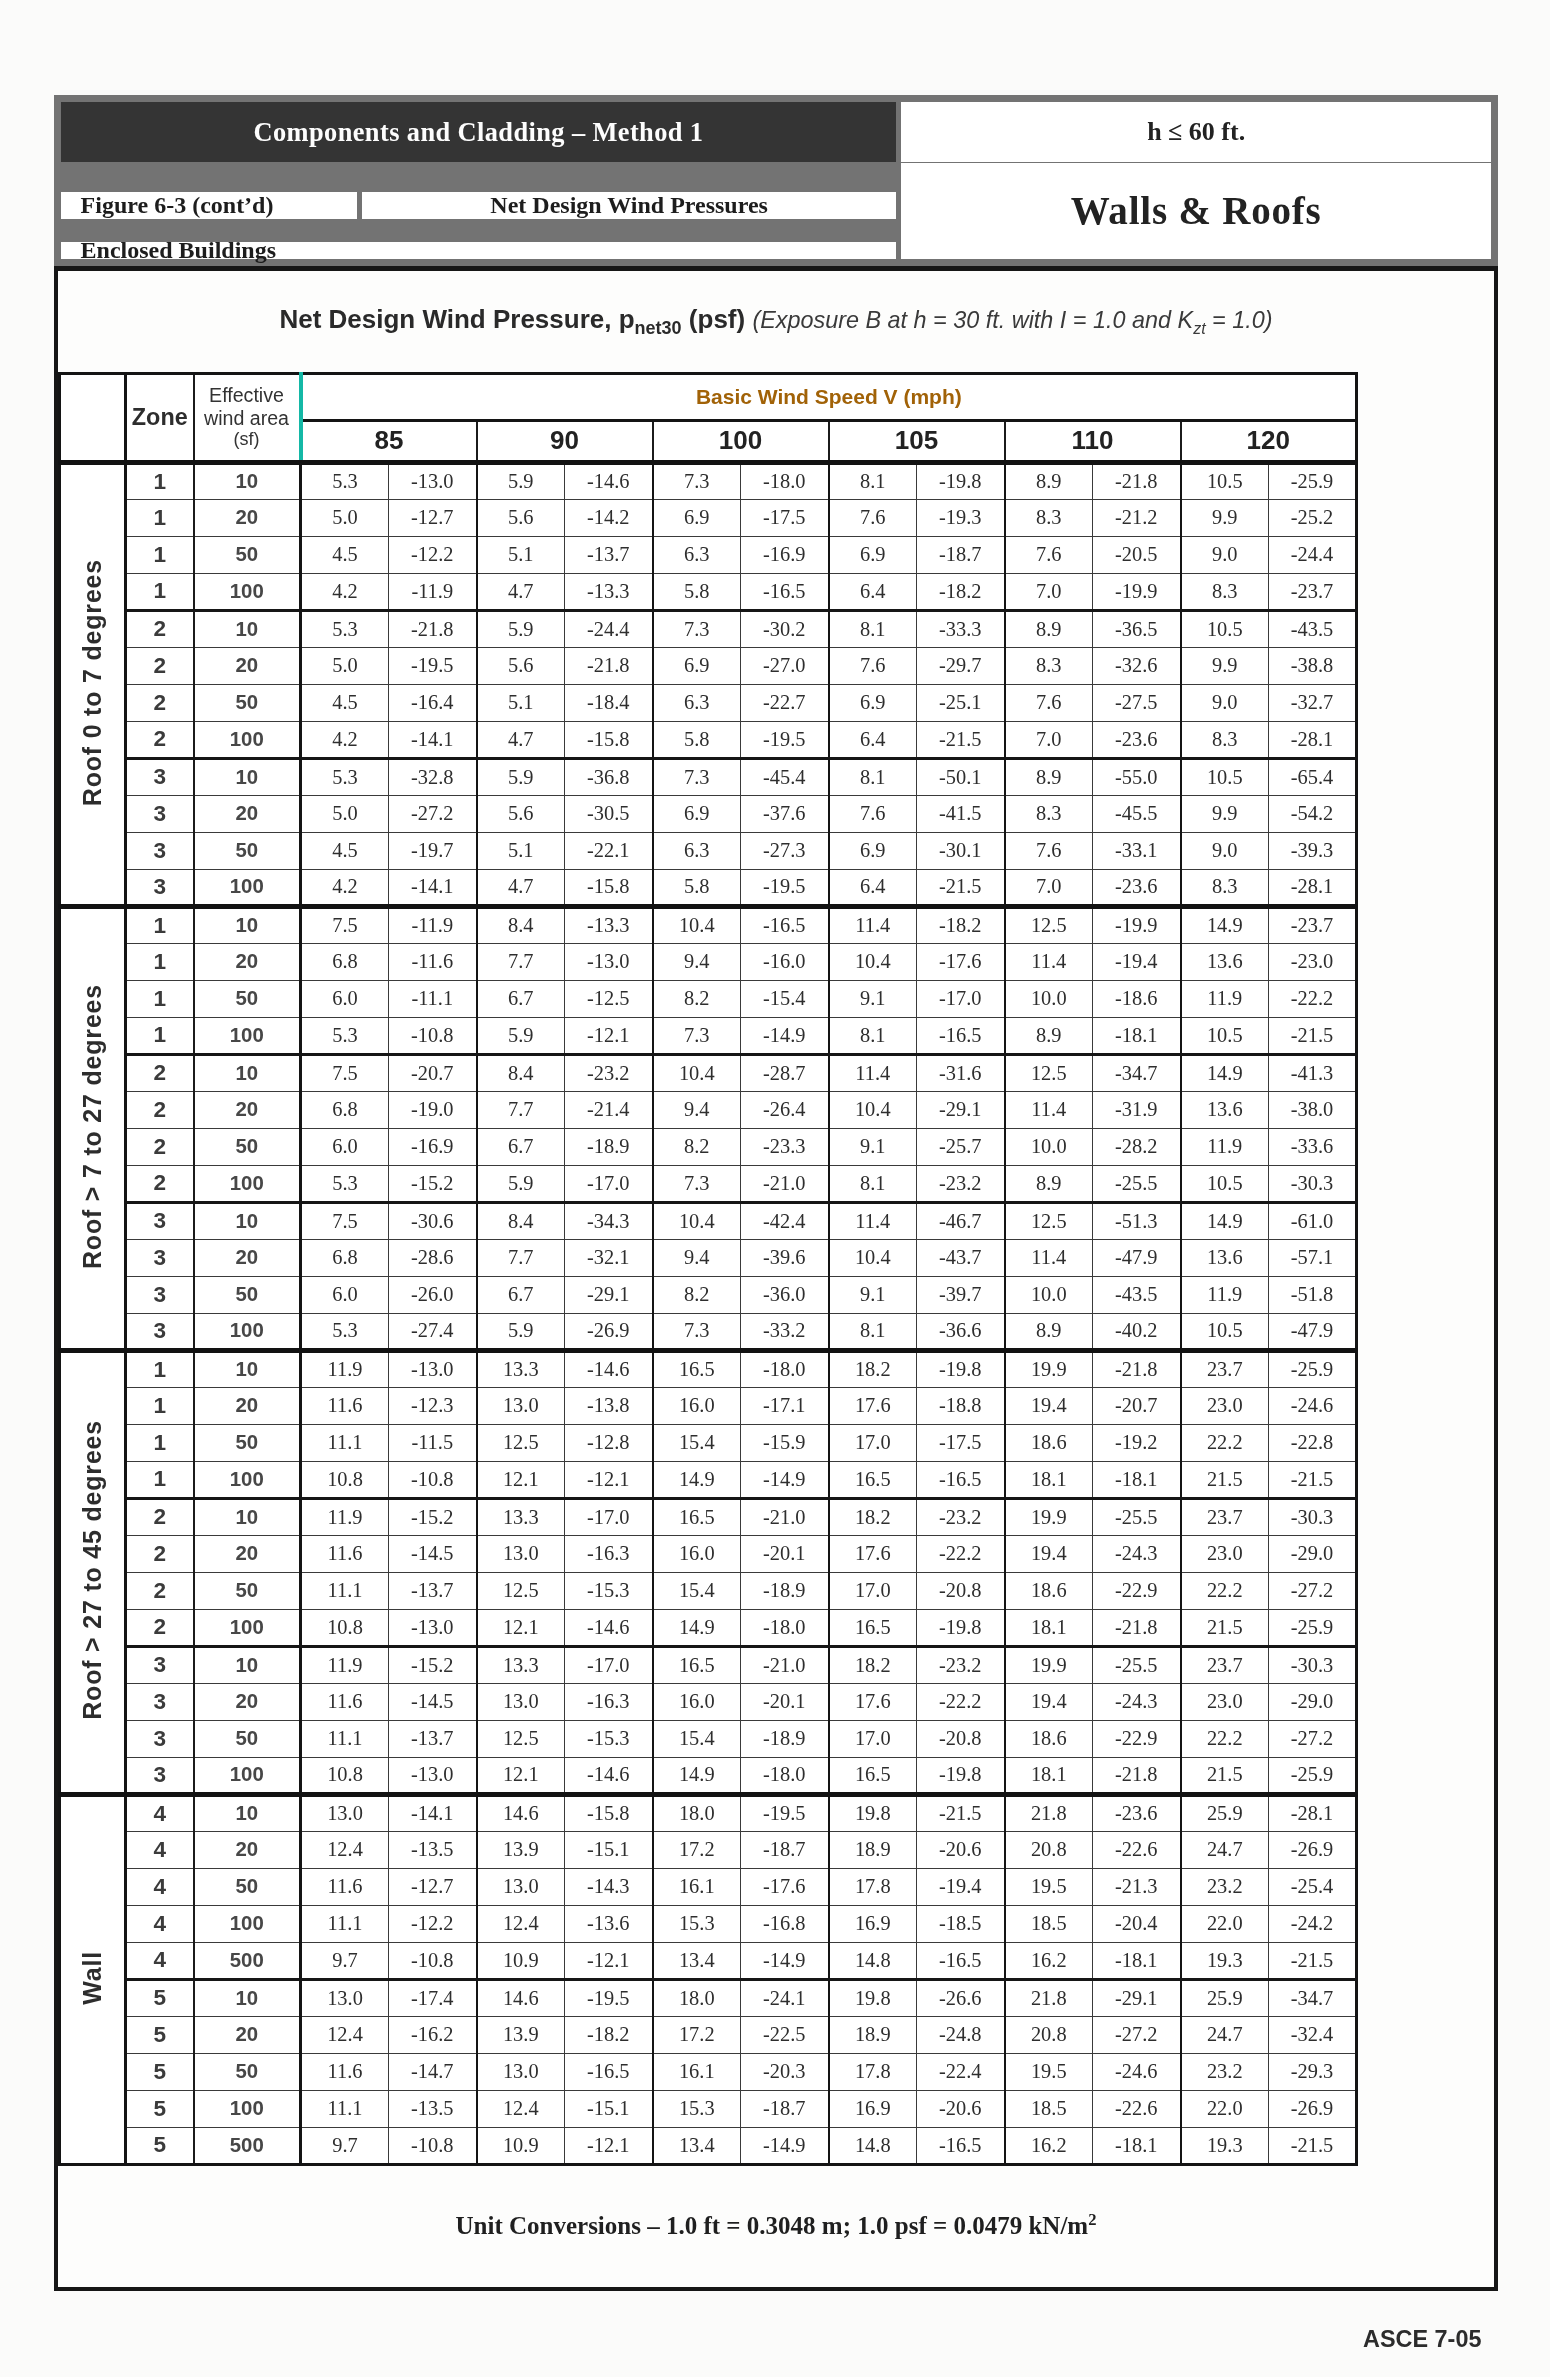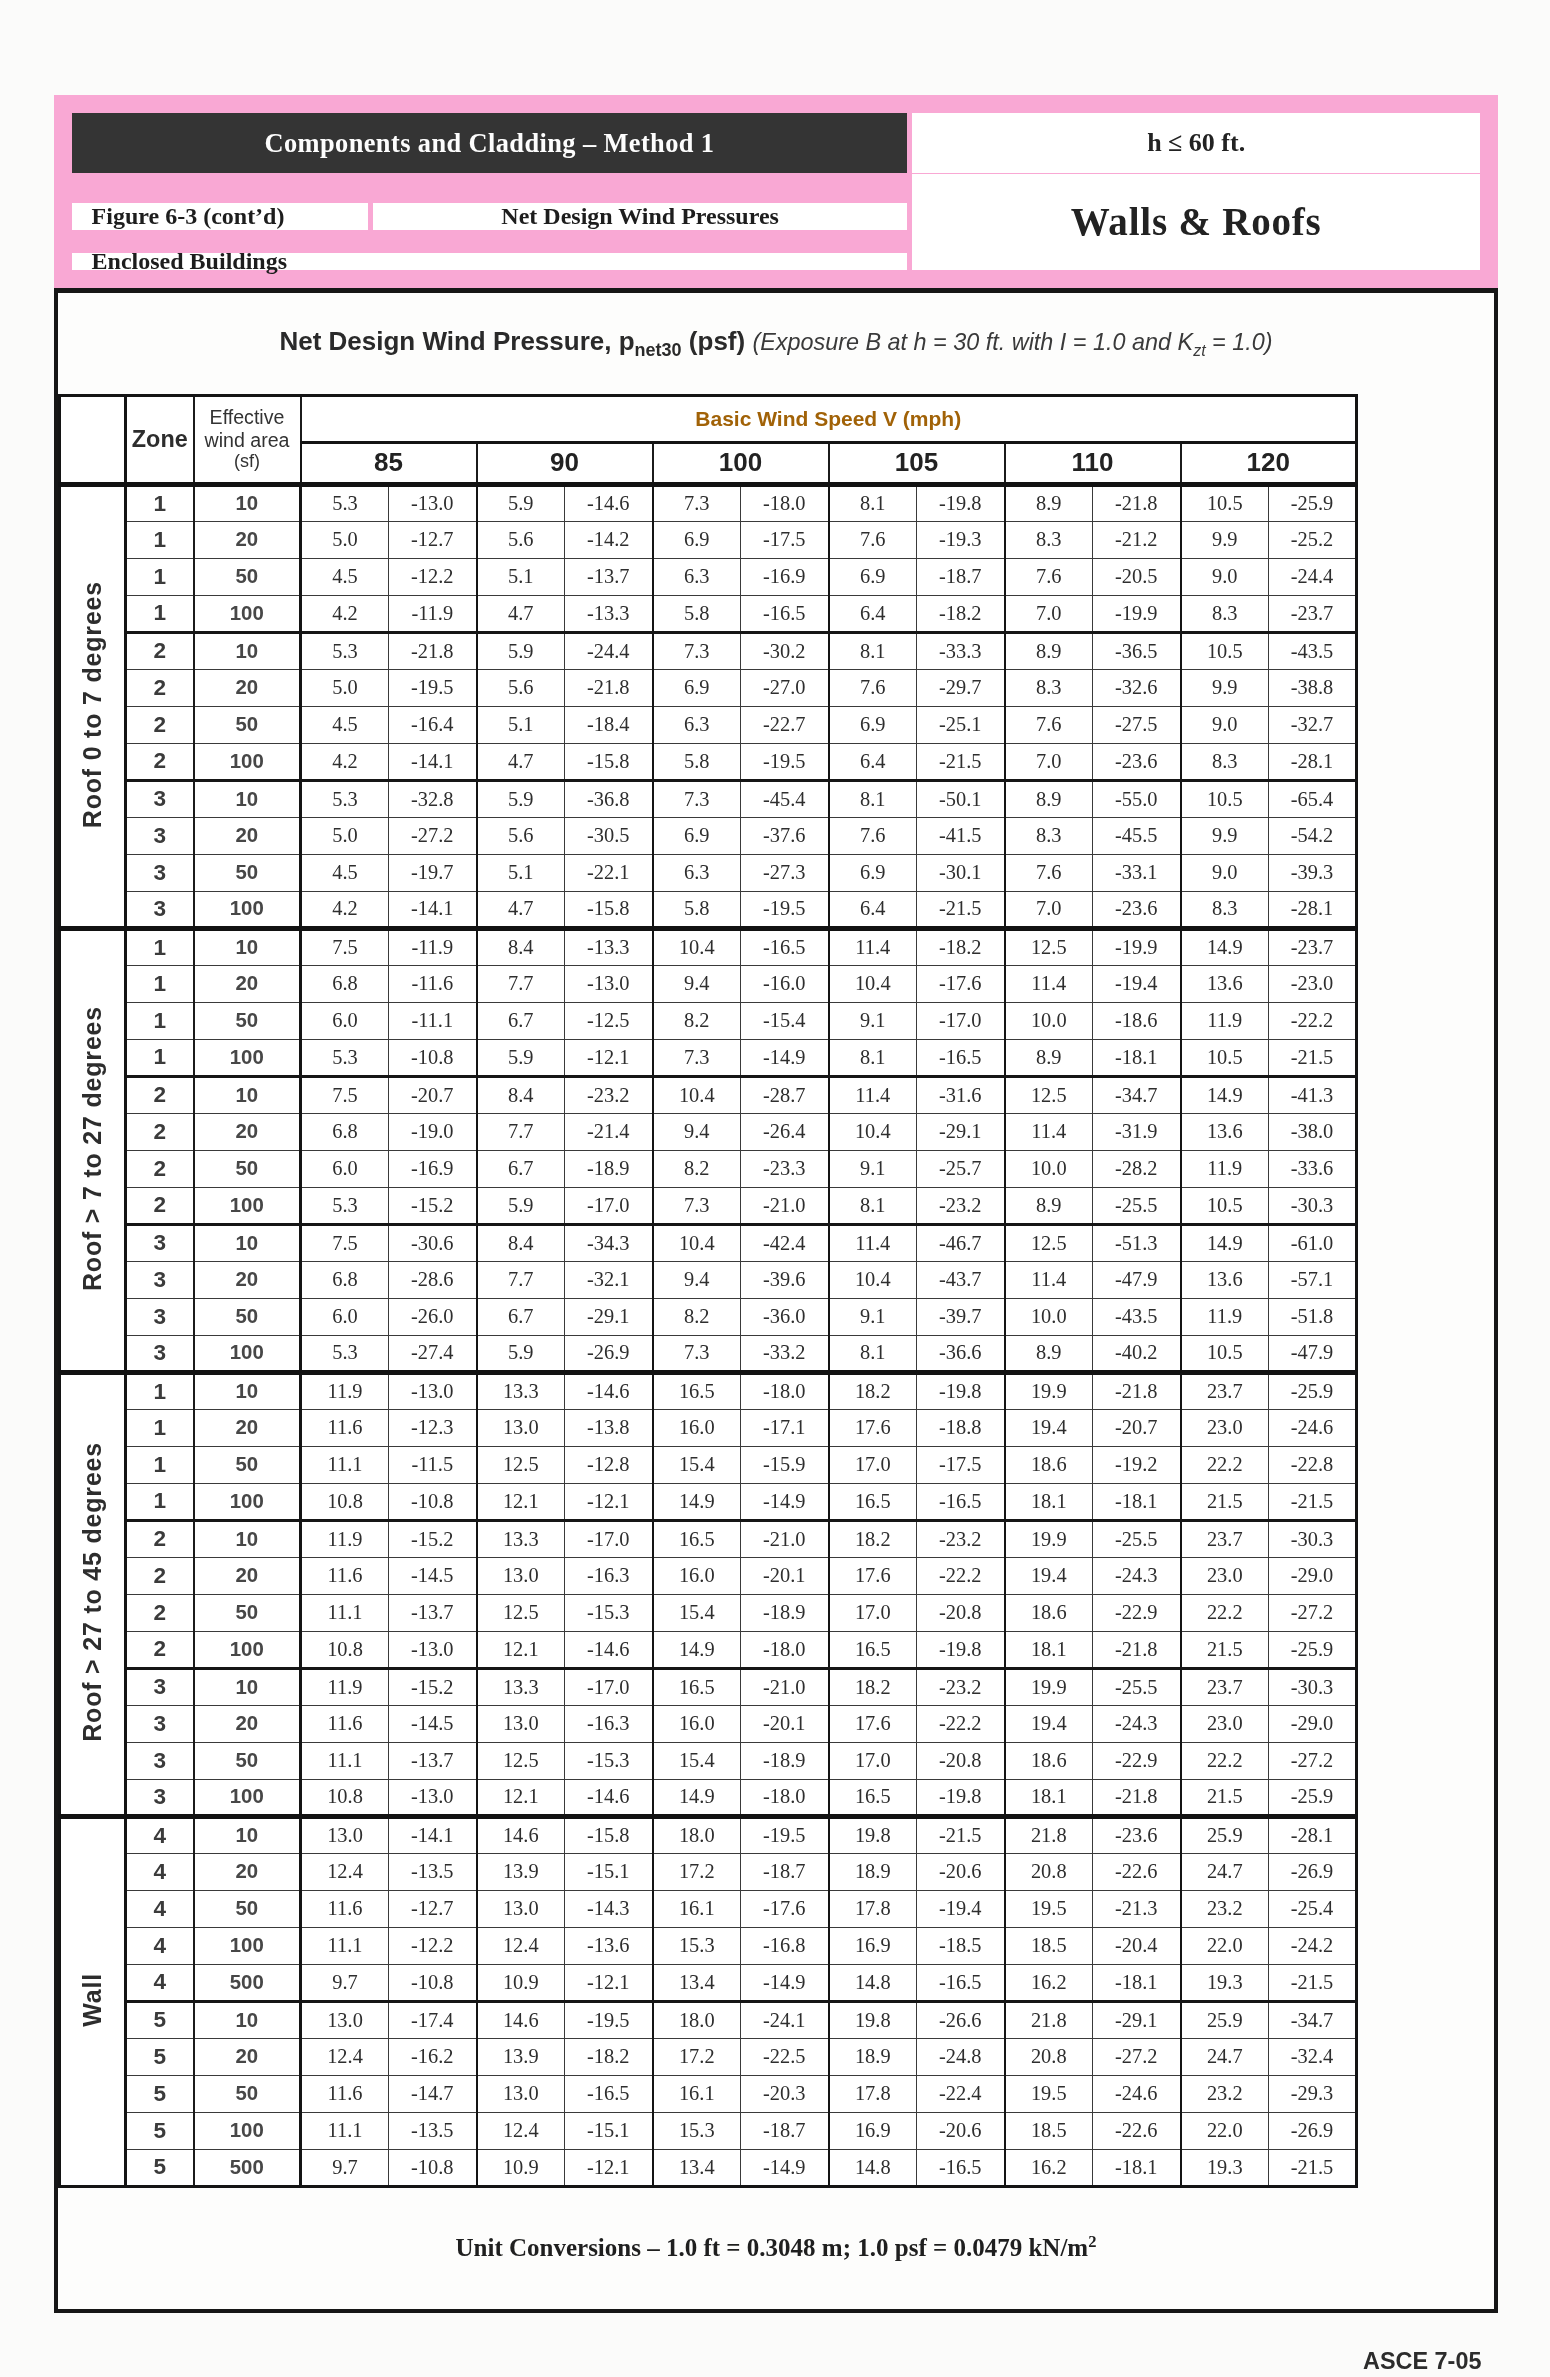--- a/index.html
+++ b/index.html
@@ -1,21 +1,21 @@
 <!DOCTYPE html>
 <html style="font-size:12px"><head>
 <meta charset="utf-8">
 <style>
   * { margin:0; padding:0; box-sizing:border-box; }
   html,body { width:1551px; height:2377px; background:#fbfbfa; color:#222;
               font-family:"Liberation Serif", serif; overflow:hidden; }
   .page { position:absolute; top:95px; left:54px; width:1444px; }
 
   
-  .header-box { background:#f9a8d4; padding:18px; display:grid;
+  .header-box { background:#737373; padding:7px; display:grid;
                 grid-template-columns: 835px 1fr; gap:5.3px; }
   .hb-left  { display:grid; grid-template-rows:60px 44px 42px; gap:5.3px; }
   .hb-right { display:grid; grid-template-rows:60px 1fr; gap:1px; }
   .hb-cell  { background:#ffffff; display:flex; align-items:center; justify-content:center; }
   .method-bar { background:#343434; color:#fdfdfd; font-weight:bold; font-size:26.4px; letter-spacing:0.4px; }
   .hb-row2  { display:grid; grid-template-columns:296px 1fr; gap:5.3px; }
   .fig-label, .pressures-label, .building-type { font-weight:bold; font-size:24px; color:#1d1d1d;margin-top:25px; }
   .fig-label, .building-type { justify-content:flex-start; padding-left:19.6px; }
   .height-limit { font-weight:bold; font-size:26px; }
   .walls-roofs  { font-weight:bold; font-size:39px; letter-spacing:0.8px; }
@@ -35,21 +35,21 @@
                width:1104px; border:3.8px solid #141414; }
   table.wind col.w-label { width:66px; }
   table.wind col.w-zone  { width:68px; }
   table.wind col.w-area  { width:107px; }
   table.wind col.w-val   { width:88px; }
 
   thead th { border:2.3px solid #1b1b1b; background:#fff; }
   th.h-corner { border-right:3px solid #141414; }
   th.h-zone { font-family:"Liberation Sans", sans-serif; font-weight:bold; font-size:23.4px; color:#2d2d2d; }
   th.h-area { font-family:"Liberation Sans", sans-serif; font-weight:normal; font-size:19.6px;
-              color:#333; line-height:1.15; border-right:1px solid #14b8a6; }
+              color:#333; line-height:1.15; border-right:4px solid #14b8a6; }
   th.h-speed-main { height:47px; font-family:"Liberation Sans", sans-serif; font-weight:bold;
                     font-size:21px; color:#a16207; border-bottom:3px solid #141414; }
   th.h-speed { height:42px; font-family:"Liberation Sans", sans-serif; font-weight:bold;
                font-size:26px; color:#222; border-left:2.3px solid #141414; }
 
   tbody.section-body { border-top:5.3px solid #121212; }
   tbody td, tbody th { border:1.5px solid #3a3a3a; height:37px; text-align:center;
                        vertical-align:middle; background:#fff; }
   tr.zone-break td { border-top:3.8px solid #161616; }
   th.c-label { border:2.3px solid #1b1b1b; border-right:3px solid #141414; }

